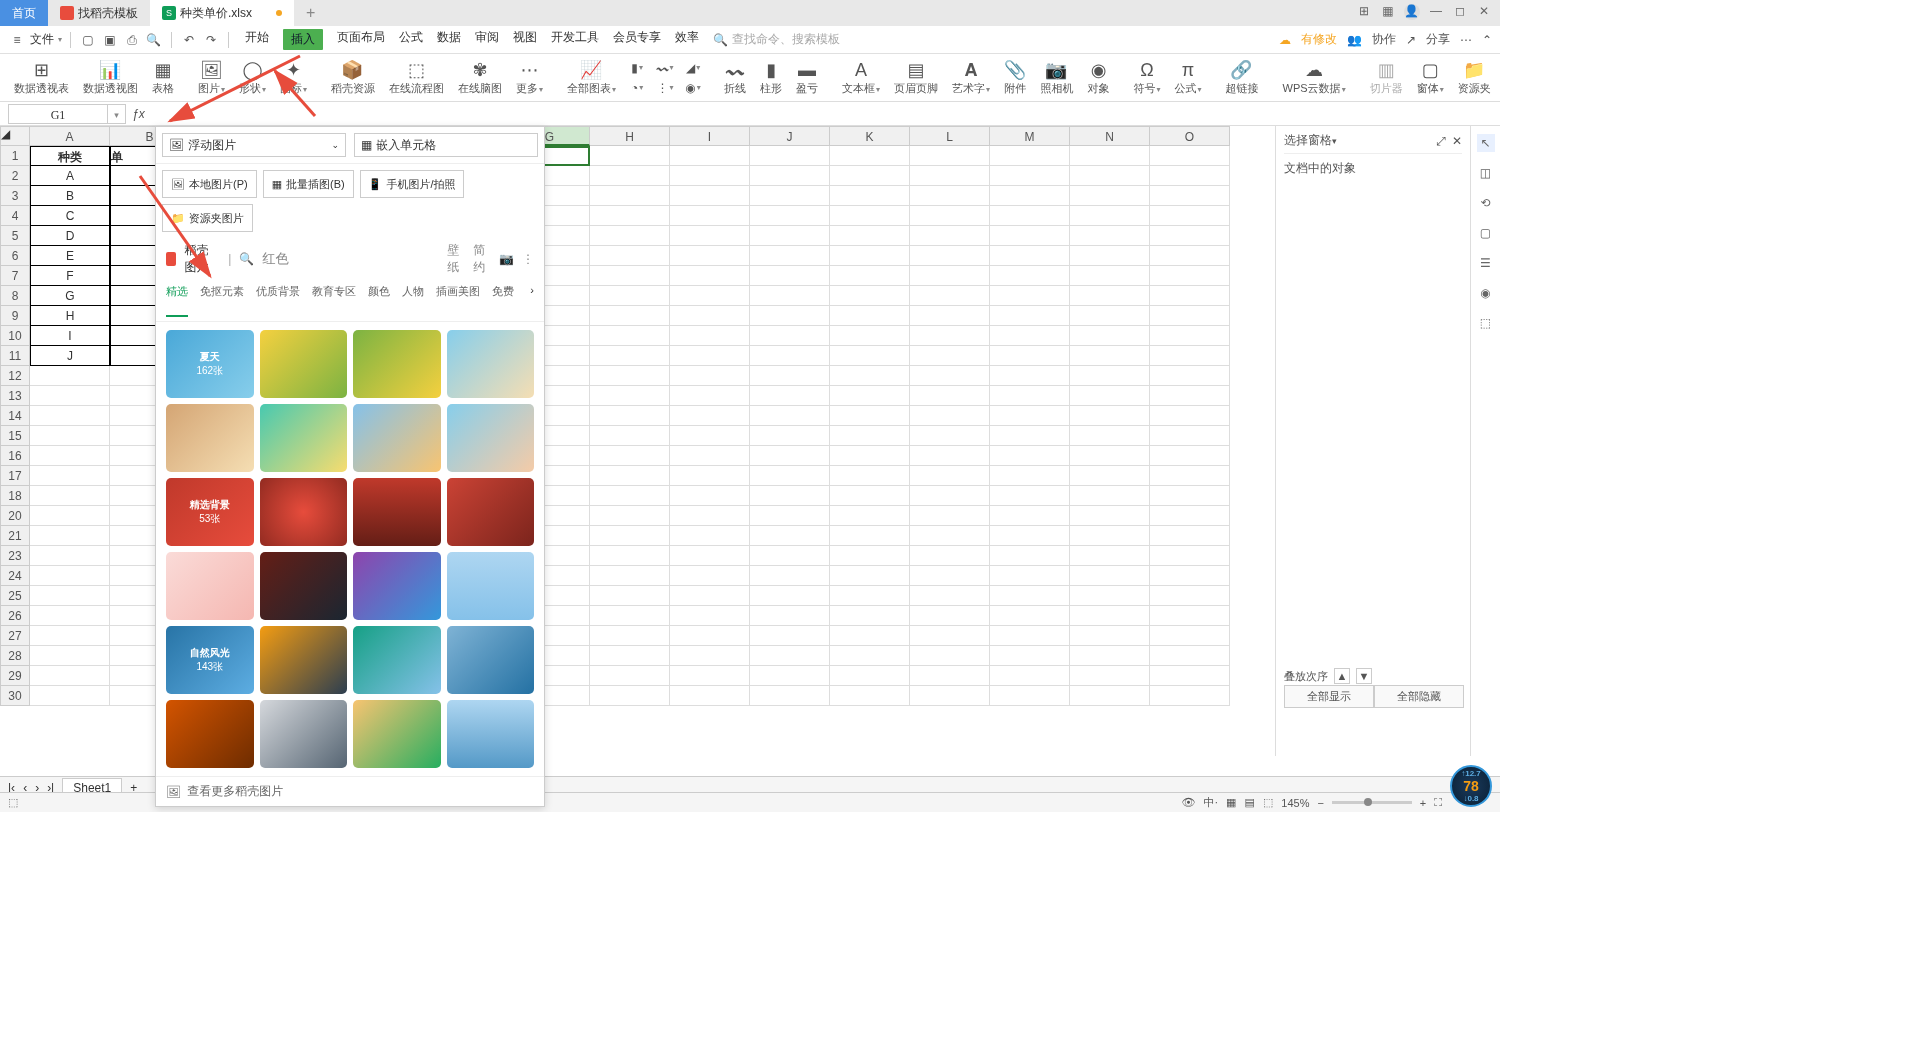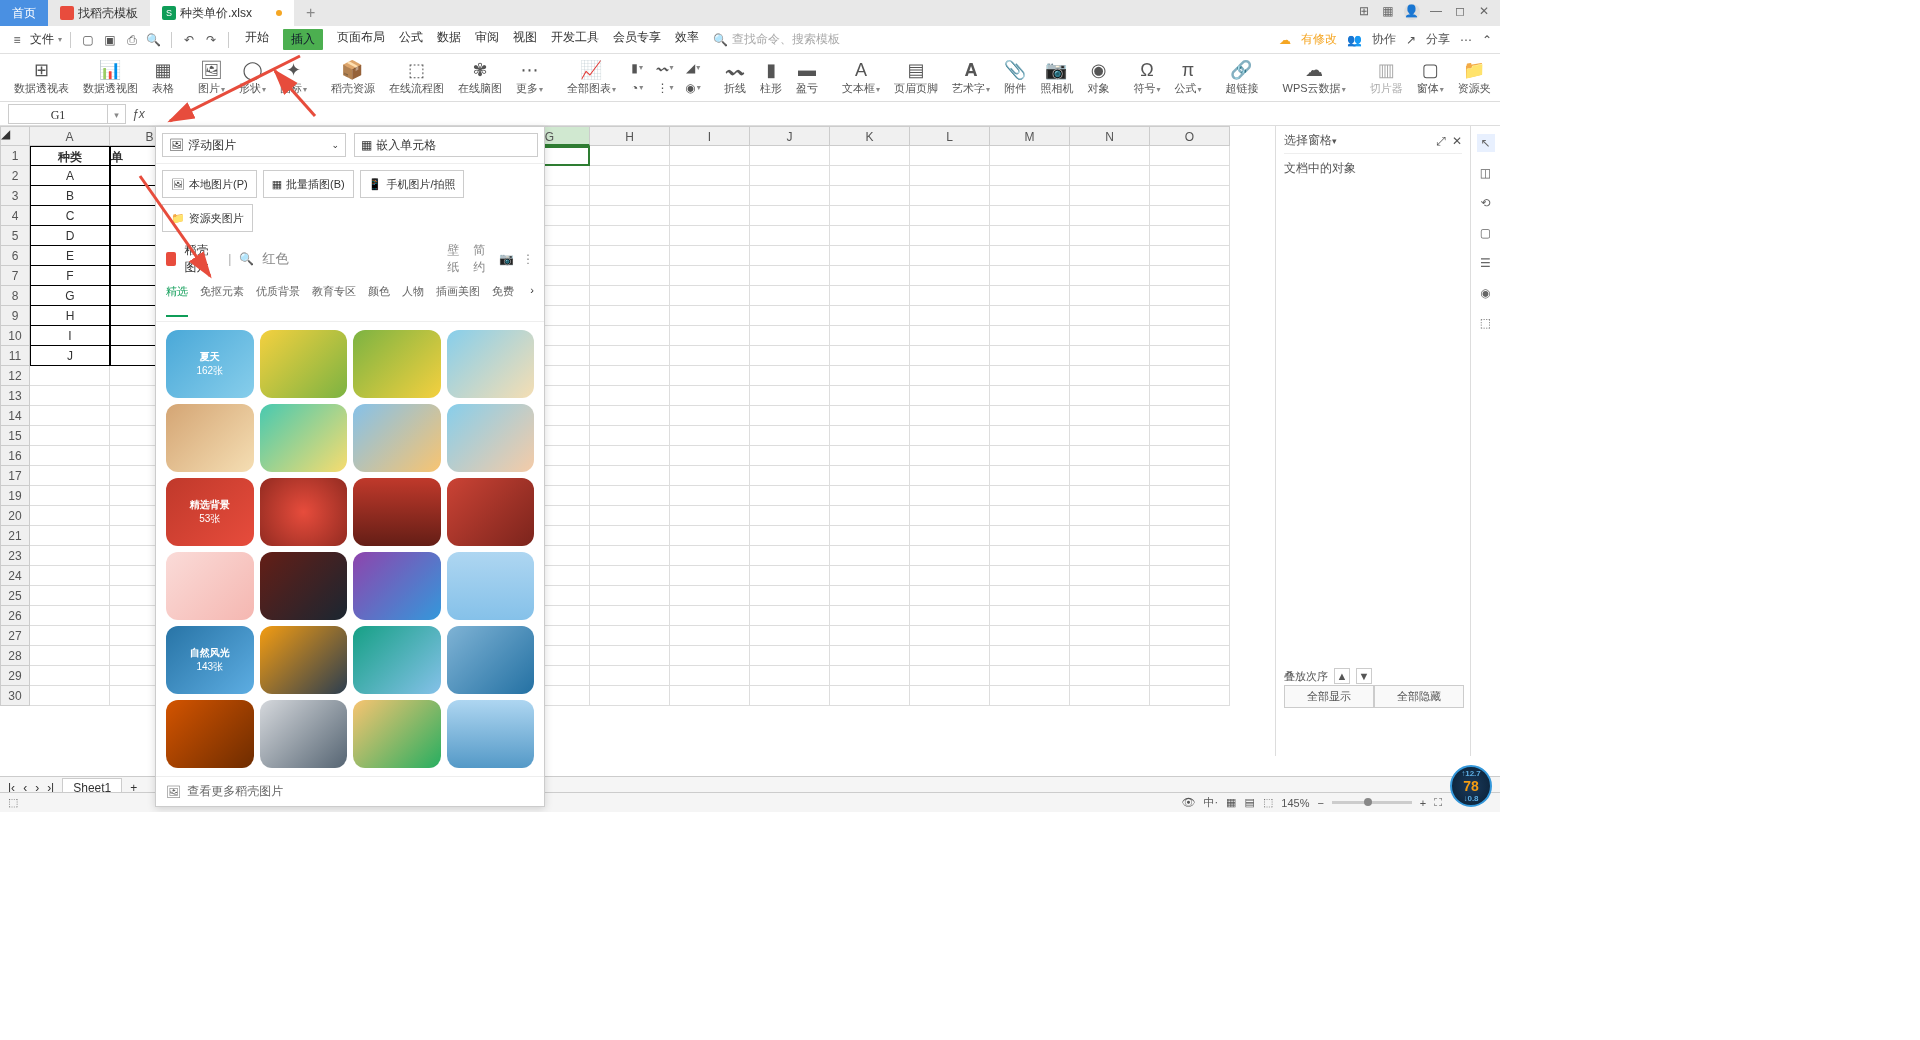--- a/index.html
+++ b/index.html
@@ -55,21 +55,21 @@
 .dd-embed { flex:1; border:1px solid #ccc; height:24px; display:flex; align-items:center; padding:0 6px; gap:4px; }
 .dd-row2 { display:flex; padding:6px; gap:6px; flex-wrap:wrap; }
 .dd-btn { border:1px solid #ccc; height:28px; padding:0 8px; display:flex; align-items:center; gap:4px; cursor:pointer; font-size:11px; }
 .dd-search-row { display:flex; align-items:center; padding:4px 10px; gap:8px; }
 .dd-search-row .logo { width:14px; height:14px; background:#e84c3d; border-radius:2px; }
 .dd-search-input { flex:1; border:none; outline:none; color:#888; }
 .dd-tabs { display:flex; gap:12px; padding:4px 10px; font-size:11px; border-bottom:1px solid #eee; }
 .dd-tab { cursor:pointer; color:#666; padding-bottom:16px; }
 .dd-tab.active { color:#0f9d58; border-bottom:2px solid #0f9d58; }
 .dd-gallery { padding:8px 10px; display:grid; grid-template-columns:repeat(4,1fr); gap:6px; }
-.thumb { height:68px; border-radius:12px; background:linear-gradient(135deg,#6ab7e8,#a8d5f0); position:relative; color:#fff; font-size:10px; display:flex; flex-direction:column; justify-content:center; align-items:center; }
+.thumb { height:68px; border-radius:5px; background:linear-gradient(135deg,#6ab7e8,#a8d5f0); position:relative; color:#fff; font-size:10px; display:flex; flex-direction:column; justify-content:center; align-items:center; }
 .thumb.summer1 { background:linear-gradient(135deg,#4aa8d8,#87ceeb); }
 .thumb.summer2 { background:linear-gradient(135deg,#f4d03f,#7cb342); }
 .thumb.summer3 { background:linear-gradient(135deg,#7cb342,#f4d03f); }
 .thumb.summer4 { background:linear-gradient(135deg,#87ceeb,#f5deb3); }
 .thumb.s5 { background:linear-gradient(135deg,#d4a574,#f5deb3); }
 .thumb.s6 { background:linear-gradient(135deg,#48c9b0,#f7dc6f); }
 .thumb.s7 { background:linear-gradient(135deg,#85c1e9,#f8c471); }
 .thumb.s8 { background:linear-gradient(135deg,#87ceeb,#f5cba7); }
 .thumb.red { background:linear-gradient(135deg,#c0392b,#e74c3c); }
 .thumb.red2 { background:radial-gradient(circle,#e74c3c,#922b21); }
@@ -631,21 +631,21 @@
           <div class="cell"></div>
           <div class="cell"></div>
           <div class="cell"></div>
           <div class="cell"></div>
           <div class="cell"></div>
           <div class="cell"></div>
           <div class="cell"></div>
           <div class="cell"></div>
         </div>
         <div class="row">
-          <div class="row-hdr">19</div>
+          <div class="row-hdr">18</div>
           <div class="cell"></div>
           <div class="cell"></div>
           <div class="cell"></div>
           <div class="cell"></div>
           <div class="cell"></div>
           <div class="cell"></div>
           <div class="cell"></div>
           <div class="cell"></div>
           <div class="cell"></div>
           <div class="cell"></div>

